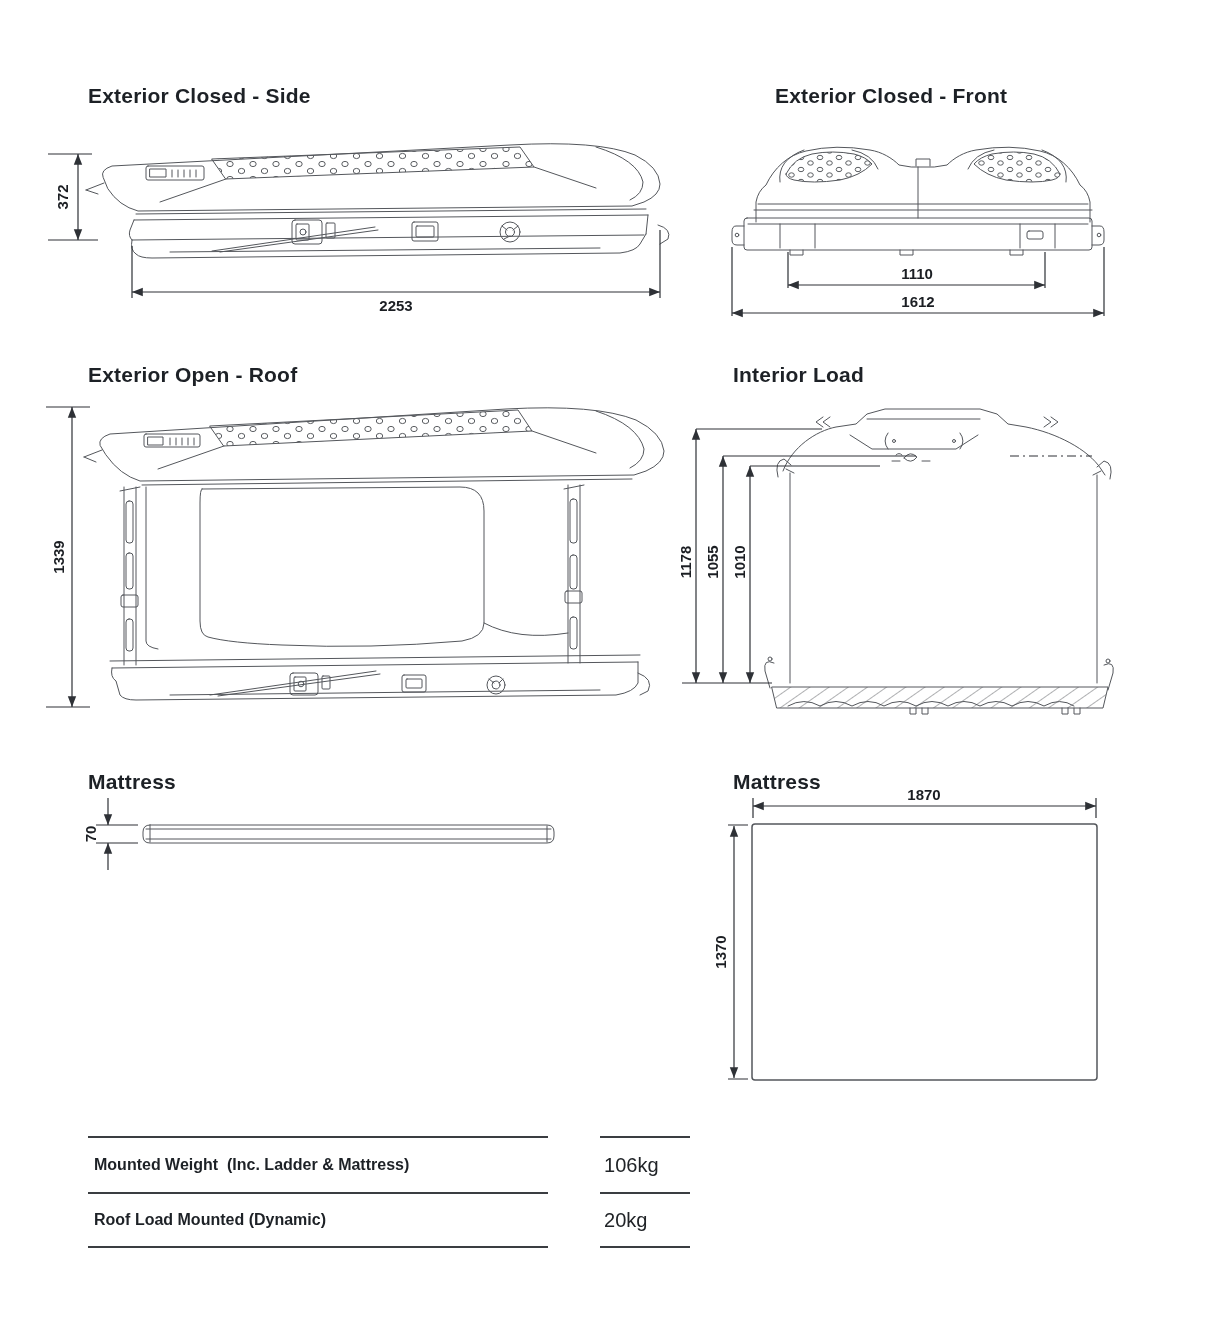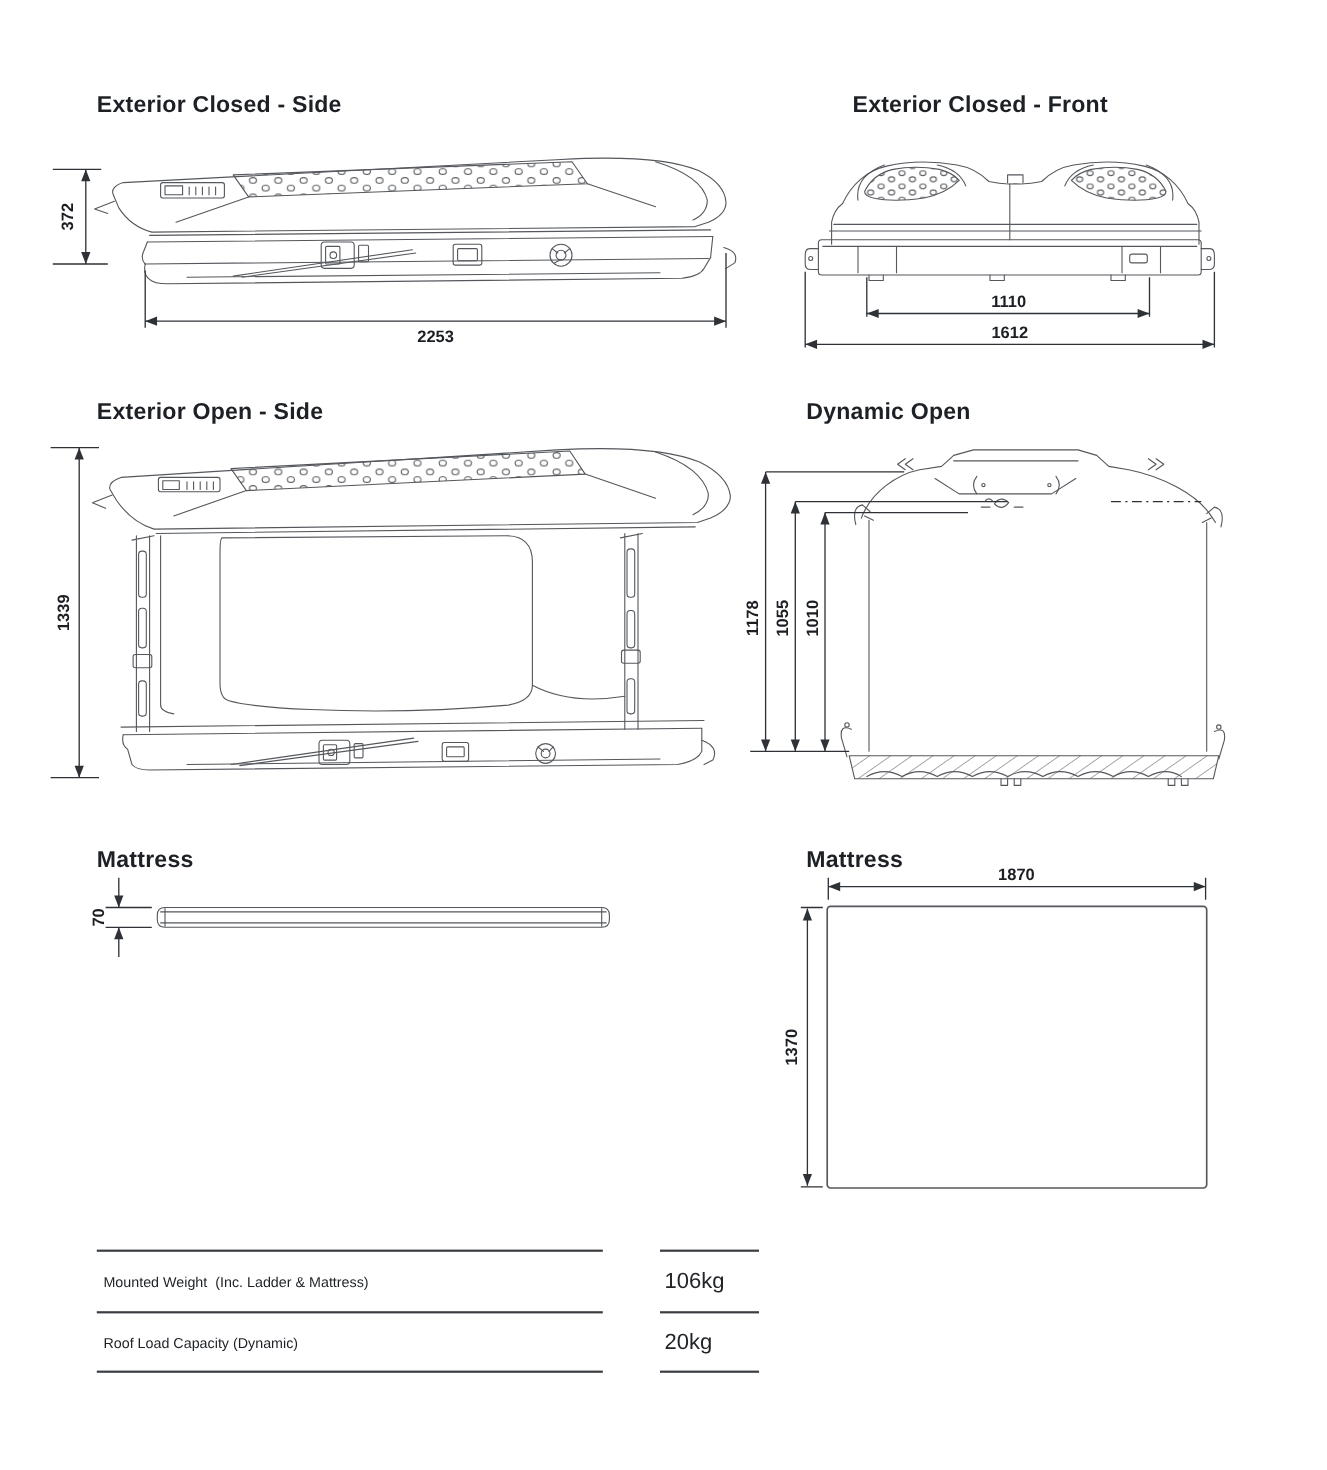--- a/index.html
+++ b/index.html
@@ -8,33 +8,33 @@
   .sec-title{position:absolute;font-size:21px;font-weight:700;letter-spacing:.2px;color:#1d2126;white-space:nowrap;}
   .drawing{position:absolute;}
   .ln{stroke:#54575c;fill:none;stroke-width:1;stroke-linecap:round;stroke-linejoin:round;}
   .dimln{stroke:#2e3136;fill:none;stroke-width:1.2;stroke-linecap:butt;}
   .dimtx{font-family:"Liberation Sans",sans-serif;font-size:15px;font-weight:700;fill:#1b1e23;}
   
   .spec-table{position:absolute;left:88px;top:1136px;width:602px;}
   .spec-row{display:flex;}
   .spec-cell{box-sizing:border-box;height:56px;border-top:2px solid #3a3d41;display:flex;align-items:center;}
   .spec-row:last-child .spec-cell{border-bottom:2px solid #3a3d41;}
-  .spec-label{width:497px;font-size:13px;font-weight:400;padding-left:6px;white-space:pre-wrap;}
+  .spec-label{width:497px;font-size:16px;font-weight:700;padding-left:6px;white-space:pre-wrap;}
   .spec-gap{width:8px;}
   .spec-value{width:97px;font-size:20px;font-weight:400;padding-left:4px;color:#212428;margin-left:45px;}
 </style>
 </head>
 <body>
 
 <div id="page">
 
   <div class="sec-title" style="left:88px;top:84px;">Exterior Closed - Side</div>
   <div class="sec-title" style="left:775px;top:84px;">Exterior Closed - Front</div>
-  <div class="sec-title" style="left:88px;top:363px;">Exterior Open - Side</div>
-  <div class="sec-title" style="left:733px;top:363px;">Dynamic Open</div>
+  <div class="sec-title" style="left:88px;top:363px;">Exterior Open - Roof</div>
+  <div class="sec-title" style="left:733px;top:363px;">Interior Load</div>
   <div class="sec-title" style="left:88px;top:770px;">Mattress</div>
   <div class="sec-title" style="left:733px;top:770px;">Mattress</div>
 
   <svg class="drawing" style="left:40px;top:130px;" width="640" height="190" viewBox="0 0 640 190">
     <defs>
       <marker id="ar1" viewBox="0 0 10 8" refX="9.5" refY="4" markerWidth="10" markerHeight="8" orient="auto-start-reverse">
         <path d="M0.5,0.5 L9.5,4 L0.5,7.5 Z" fill="#2e3136"></path>
       </marker>
       <pattern id="pd1" width="23" height="15" patternUnits="userSpaceOnUse">
         <ellipse cx="6" cy="4" rx="3.2" ry="2.6" fill="none" stroke="#5a5d61"></ellipse>
@@ -271,19 +271,19 @@
     </g>
   </svg>
 
   <div class="spec-table">
     <div class="spec-row">
       <div class="spec-cell spec-label">Mounted Weight  (Inc. Ladder &amp; Mattress)</div>
       <div class="spec-gap"></div>
       <div class="spec-cell spec-value">106kg</div>
     </div>
     <div class="spec-row">
-      <div class="spec-cell spec-label">Roof Load Capacity (Dynamic)</div>
+      <div class="spec-cell spec-label">Roof Load Mounted (Dynamic)</div>
       <div class="spec-gap"></div>
       <div class="spec-cell spec-value">20kg</div>
     </div>
   </div>
 
 </div>
 
 </body></html>

